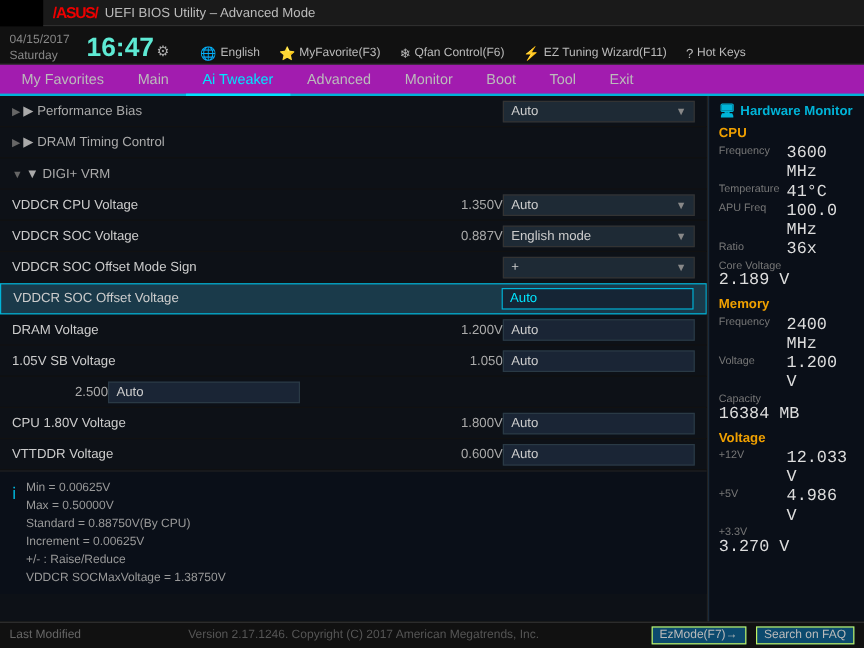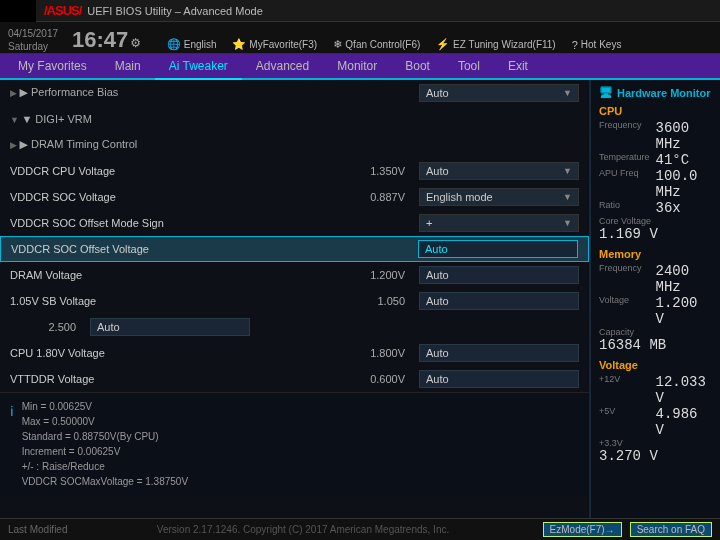--- a/index.html
+++ b/index.html
@@ -42,37 +42,37 @@
       gap: 14px;
       border-bottom: 1px solid #333;
     }
     #datetime-info {
       font-size: 10px;
       color: #888;
       line-height: 1.3;
     }
     #clock {
       font-size: 22px;
-      color: #a3a3a3;
+      color: #5eead4;
       font-weight: bold;
     }
     .top-icon-btn {
       display: flex;
       align-items: center;
       gap: 3px;
       color: #bbb;
       font-size: 10px;
       cursor: pointer;
       padding: 2px 4px;
     }
     .icon-small { font-size: 11px; }
 
     
     #nav-bar {
-      background: #4c1d95;
+      background: #a21caf;
       height: 26px;
       display: flex;
       align-items: center;
       border-bottom: 2px solid #00b4d8;
       padding-left: 4px;
     }
     .nav-tab {
       padding: 0 14px;
       height: 26px;
       display: flex;
@@ -131,21 +131,21 @@
     .setting-label {
       flex: 1;
       font-size: 11px;
       color: #ccc;
     }
     .setting-value {
       width: 80px;
       text-align: right;
       font-size: 11px;
       color: #aaa;
-      padding-right: 14px;
+      padding-right: 0;
     }
     .setting-dropdown {
       width: 160px;
       background: #1e2a35;
       border: 1px solid #333;
       color: #ccc;
       font-size: 11px;
       padding: 2px 6px;
       display: flex;
       align-items: center;
@@ -329,24 +329,24 @@
     <div id="settings-container">
         <div class="setting-row">
           <span class="section-header" style="padding:0;color:#aaa;">▶ Performance Bias</span>
           <span style="flex:1"></span>
           <div class="setting-dropdown">
             <span>Auto</span>
             <span class="setting-dropdown-arrow">▼</span>
           </div>
         </div>
         <div class="setting-row">
+          <span class="section-header" style="padding:0;color:#aaa;">▶ DRAM Timing Control</span>
+        </div>
+        <div class="setting-row">
           <span class="section-header expanded" style="padding:0;color:#aaa;">▼ DIGI+ VRM</span>
-        </div>
-        <div class="setting-row">
-          <span class="section-header" style="padding:0;color:#aaa;">▶ DRAM Timing Control</span>
         </div>
         <div class="setting-row">
           <span class="setting-label">VDDCR CPU Voltage</span>
           <span class="setting-value">1.350V</span>
           <div class="setting-dropdown">
             <span>Auto</span>
             <span class="setting-dropdown-arrow">▼</span>
           </div>
         </div>
         <div class="setting-row">
@@ -419,21 +419,21 @@
         <div class="hw-grid">
           <div class="hw-label">Frequency</div>
           <div class="hw-value">3600 MHz</div>
           <div class="hw-label">Temperature</div>
           <div class="hw-value">41°C</div>
           <div class="hw-label">APU Freq</div>
           <div class="hw-value">100.0 MHz</div>
           <div class="hw-label">Ratio</div>
           <div class="hw-value">36x</div>
           <div class="hw-label hw-full">Core Voltage</div>
-          <div class="hw-value hw-full">1.169 V</div>
+          <div class="hw-value hw-full">2.189 V</div>
         </div>
         <div class="hw-section-title">Memory</div>
         <div class="hw-grid">
           <div class="hw-label">Frequency</div>
           <div class="hw-value">2400 MHz</div>
           <div class="hw-label">Voltage</div>
           <div class="hw-value">1.200 V</div>
           <div class="hw-label hw-full">Capacity</div>
           <div class="hw-value hw-full">16384 MB</div>
         </div>

